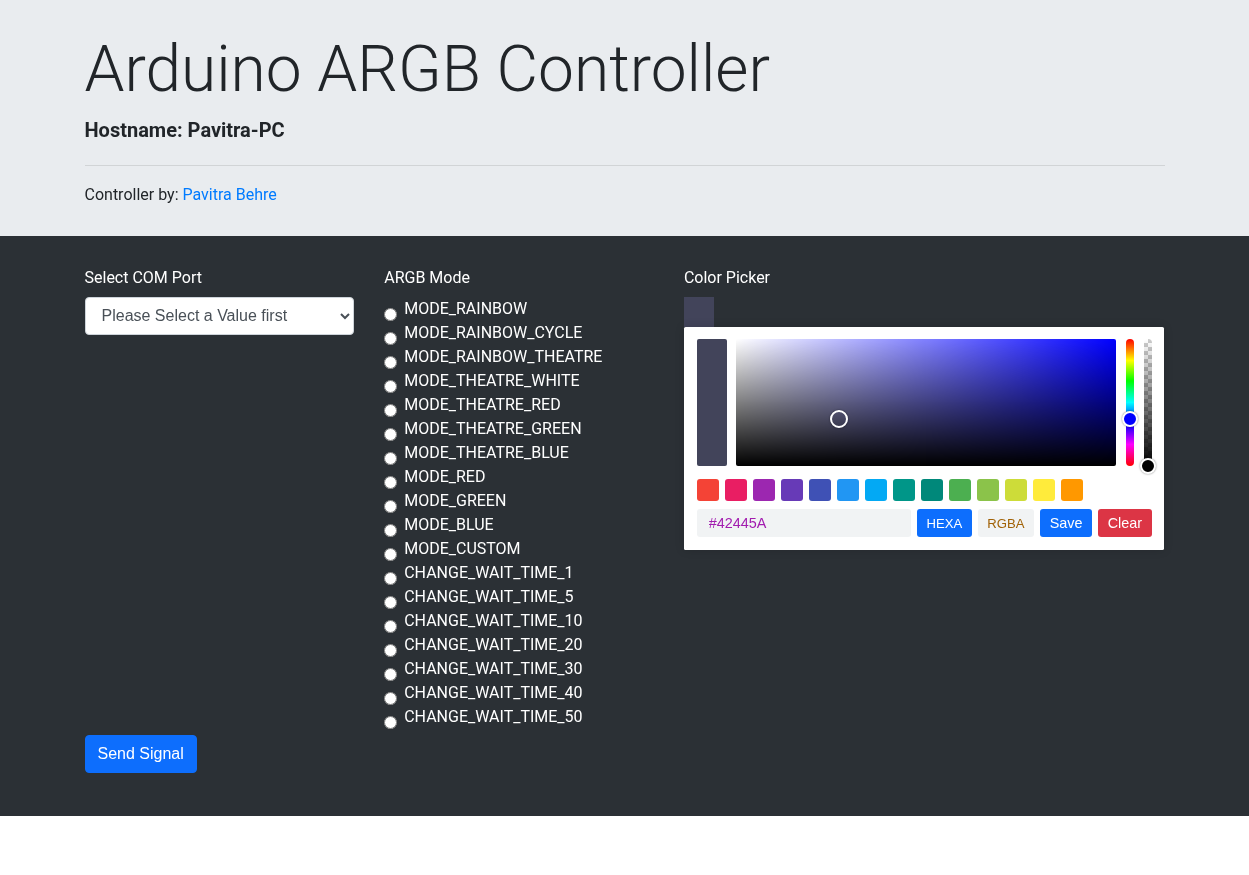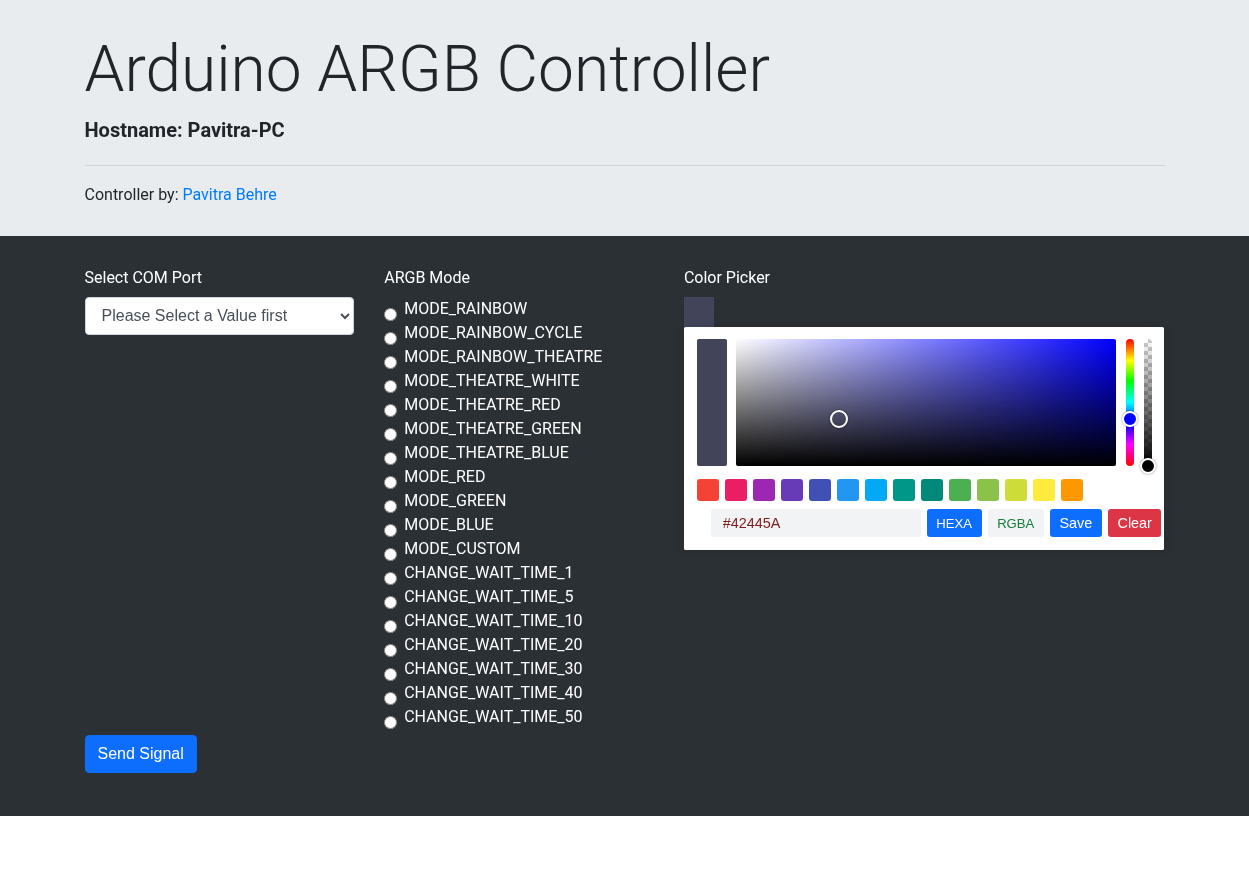--- a/index.html
+++ b/index.html
@@ -50,22 +50,22 @@
   linear-gradient(45deg, #ccc 25%, #fff 25%, #fff 75%, #ccc 75%) 4px 4px/8px 8px; }
 .opacity::before { content:''; position:absolute; inset:0; background: linear-gradient(to bottom, transparent 0%, #000 100%); border-radius: 4px; }
 .slider-thumb { position: absolute; left: 50%; width: 16px; height: 16px; border-radius: 50%; border: 2px solid #fff; transform: translate(-50%,-50%); box-shadow: 0 0 2px rgba(0,0,0,0.5); }
 .hue .slider-thumb { top: 63%; background: #0000ff; }
 .opacity .slider-thumb { top: 100%; background: #000; }
 
 .pickr-swatches { display: flex; gap: 6px; margin-top: 0.8rem; }
 .pickr-swatches .sw { width: 22px; height: 22px; border-radius: 3px; cursor: pointer; }
 
 .pickr-bottom { display: flex; gap: 6px; margin-top: 0.5rem; align-items: stretch; }
-.pickr-result { flex: 1; background: #f1f3f4; border: none; padding: 0.375rem 0.75rem; font-size: 0.9rem; color: #7f1d1d; border-radius: 3px; margin-left: 14px; }
-.pickr-type { background: #f1f3f4; border: none; padding: 0.375rem 0.6rem; font-size: 0.82rem; color: #15803d; border-radius: 3px; cursor: pointer; }
+.pickr-result { flex: 1; background: #f1f3f4; border: none; padding: 0.375rem 0.75rem; font-size: 0.9rem; color: #a21caf; border-radius: 3px; }
+.pickr-type { background: #f1f3f4; border: none; padding: 0.375rem 0.6rem; font-size: 0.82rem; color: #a16207; border-radius: 3px; cursor: pointer; }
 .pickr-type.active { background: #0d6efd; color: #fff; }
 .btn-sm { padding: 0.32rem 0.6rem; font-size: 0.9rem; border-radius: 3px; border: none; cursor: pointer; }
 </style>
 </head>
 <body>
 
 <div class="jumbotron">
   <div class="container">
     <h1>Arduino ARGB Controller</h1>
     <p class="lead">Hostname: Pavitra-PC</p>

